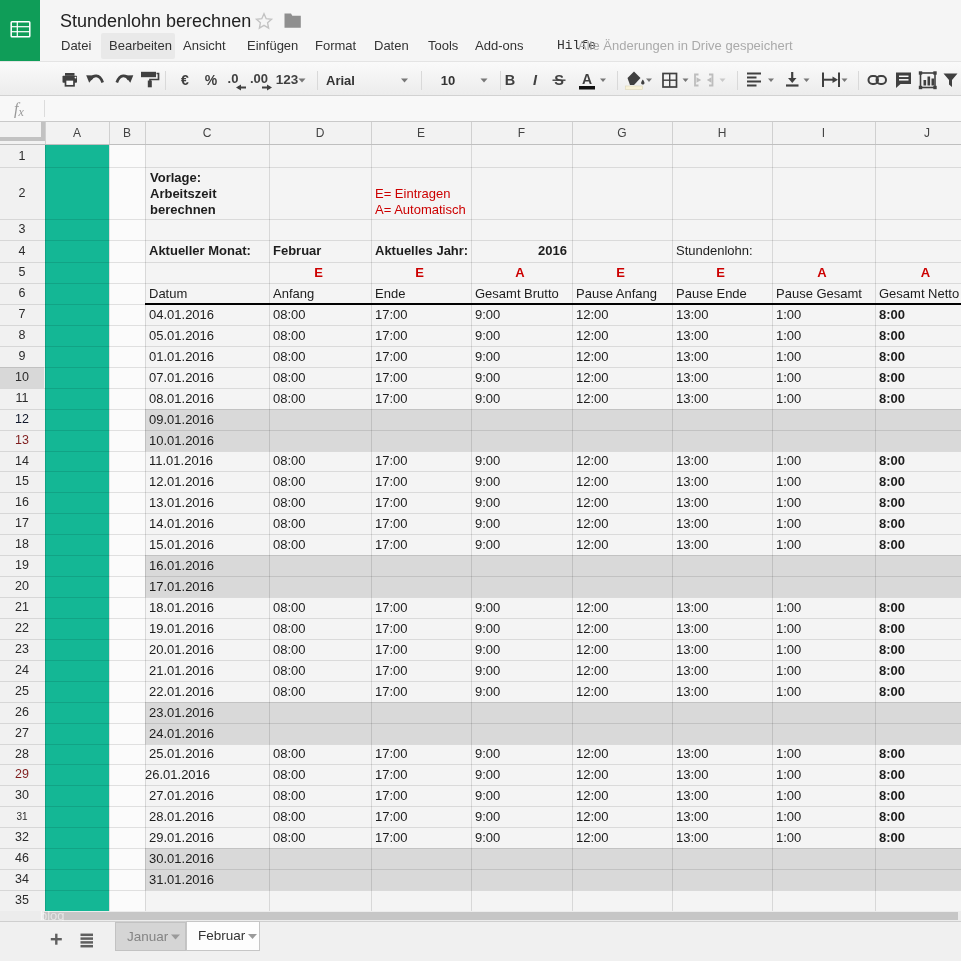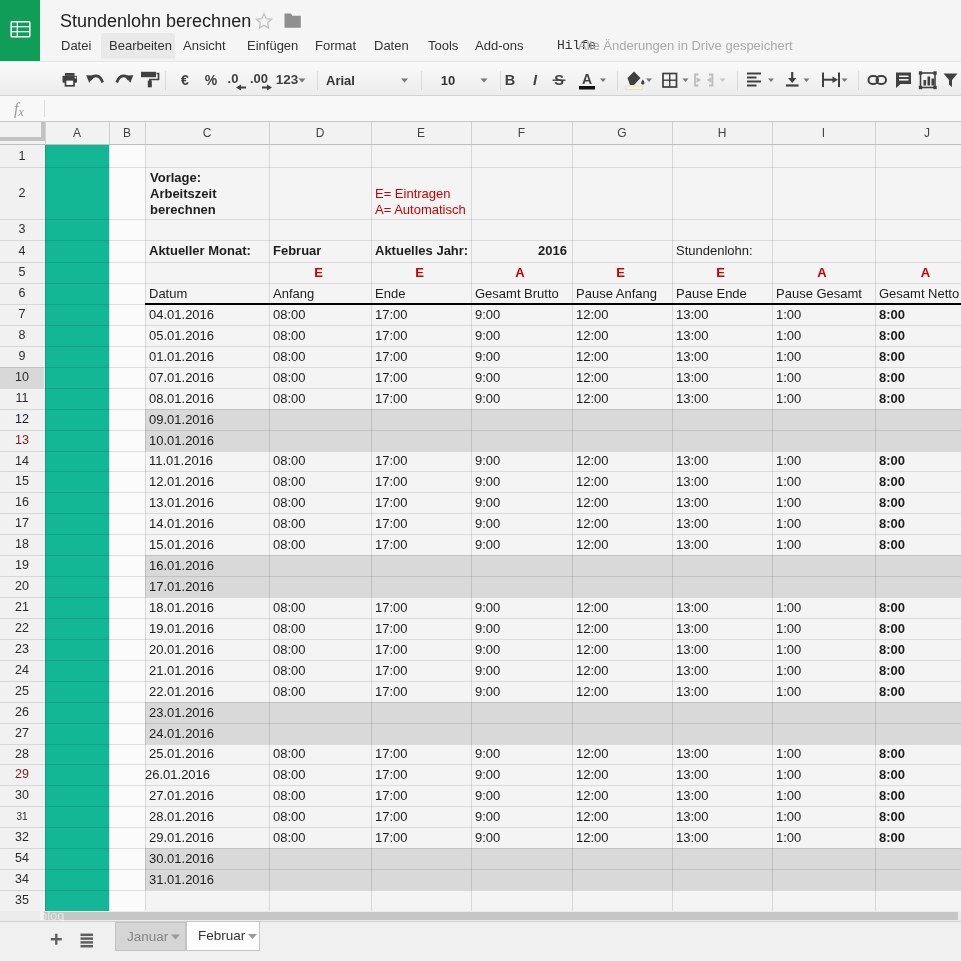--- a/index.html
+++ b/index.html
@@ -254,21 +254,21 @@
 <div class="t" style="left:0px;top:639px;line-height:21px;width:44px;text-align:center;font-size:12.5px;color:#2b2b2b;">23</div>
 <div class="t" style="left:0px;top:660px;line-height:21px;width:44px;text-align:center;font-size:12.5px;color:#2b2b2b;">24</div>
 <div class="t" style="left:0px;top:681px;line-height:21px;width:44px;text-align:center;font-size:12.5px;color:#2b2b2b;">25</div>
 <div class="t" style="left:0px;top:702px;line-height:21px;width:44px;text-align:center;font-size:12.5px;color:#2b2b2b;">26</div>
 <div class="t" style="left:0px;top:723px;line-height:21px;width:44px;text-align:center;font-size:12.5px;color:#2b2b2b;">27</div>
 <div class="t" style="left:0px;top:744px;line-height:20px;width:44px;text-align:center;font-size:12.5px;color:#2b2b2b;">28</div>
 <div class="t" style="left:0px;top:764px;line-height:21px;width:44px;text-align:center;font-size:12.5px;color:#7f1d1d;">29</div>
 <div class="t" style="left:0px;top:785px;line-height:21px;width:44px;text-align:center;font-size:12.5px;color:#2b2b2b;">30</div>
 <div class="t" style="left:0px;top:806px;line-height:21px;width:44px;text-align:center;font-size:10px;color:#2b2b2b;">31</div>
 <div class="t" style="left:0px;top:827px;line-height:21px;width:44px;text-align:center;font-size:12.5px;color:#2b2b2b;">32</div>
-<div class="t" style="left:0px;top:848px;line-height:21px;width:44px;text-align:center;font-size:12.5px;color:#2b2b2b;">54</div>
+<div class="t" style="left:0px;top:848px;line-height:21px;width:44px;text-align:center;font-size:12.5px;color:#2b2b2b;">46</div>
 <div class="t" style="left:0px;top:869px;line-height:21px;width:44px;text-align:center;font-size:12.5px;color:#2b2b2b;">34</div>
 <div class="t" style="left:0px;top:890px;line-height:21px;width:44px;text-align:center;font-size:12.5px;color:#2b2b2b;">35</div>
 <div class="t b" style="left:150px;top:167px;line-height:16.3px;top:169.6px;">Vorlage:<br>Arbeitszeit<br>berechnen</div>
 <div class="t red" style="left:375px;top:0px;line-height:16.5px;top:185.5px;">E= Eintragen<br>A= Automatisch</div>
 <div class="t b" style="left:145px;top:240px;line-height:22px;width:119px;padding-left:4px;">Aktueller Monat:</div>
 <div class="t b" style="left:269px;top:240px;line-height:22px;width:97px;padding-left:4px;">Februar</div>
 <div class="t b" style="left:371px;top:240px;line-height:22px;width:95px;padding-left:4px;">Aktuelles Jahr:</div>
 <div class="t b" style="left:471px;top:240px;line-height:22px;width:95px;text-align:right;padding-right:5px;margin-left:1px;">2016</div>
 <div class="t" style="left:672px;top:240px;line-height:22px;width:95px;padding-left:4px;">Stundenlohn:</div>
 <div class="t b red" style="left:269px;top:262px;line-height:21px;width:97px;text-align:center;padding-left:1px;">E</div>

